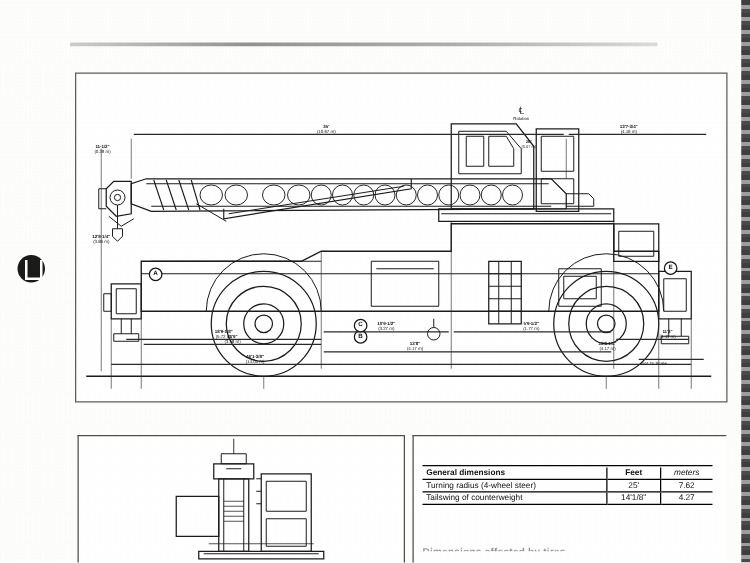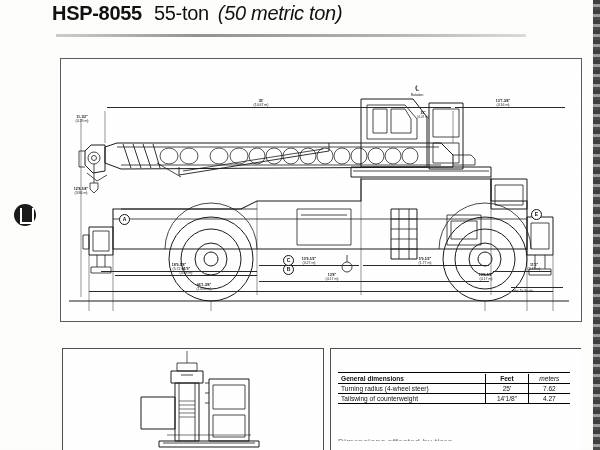--- a/index.html
+++ b/index.html
@@ -82,23 +82,20 @@
 
   .nts{position:absolute;font-size:3.6px;color:#222;white-space:nowrap;}
 
   svg{display:block;}
 </style>
 </head>
 <body>
 
 <div class="page">
 
-  <div class="title">
-    <span class="model">HSP-8055</span><span class="ton">55-ton</span><span class="metric">(50 metric ton)</span>
-  </div>
   <div class="title-rule"></div>
 
   <div class="emblem"></div>
 
   <div class="frame-main">
 
     <svg width="518" height="260" viewBox="0 0 518 260">
       <g fill="none" stroke="#1c1c1c" stroke-width="0.8">
 
         <path d="M44 100 L44 88 L56 84 L380 84 L392 96 L392 108 L60 110 L44 104 Z" stroke-width="1"></path>

